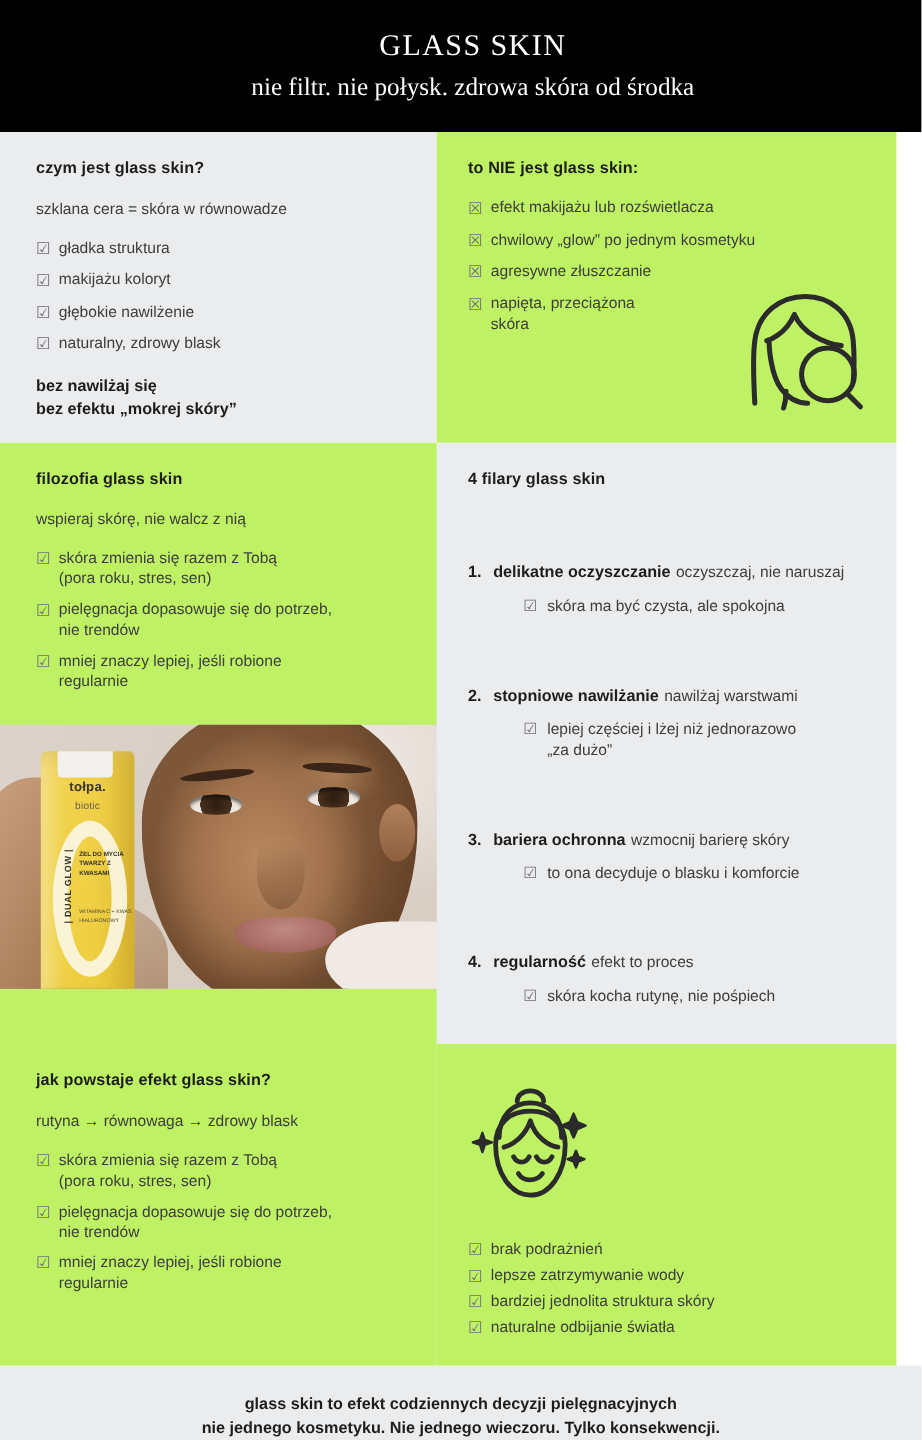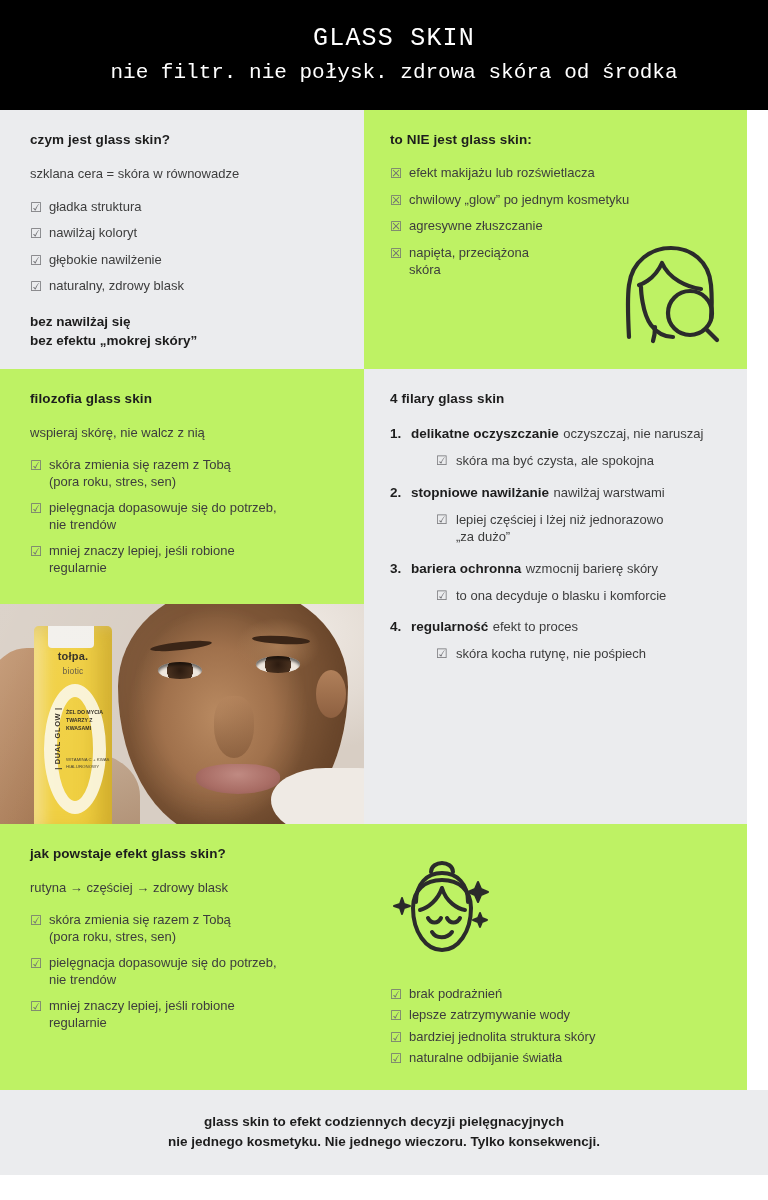--- a/index.html
+++ b/index.html
@@ -12,21 +12,21 @@
   }
   .page { width:768px; height:1200px; position:relative; overflow:hidden; }
 
   
   .header {
     background:#000000;
     color:#ffffff;
     height:110px;
     display:flex; flex-direction:column;
     align-items:center; justify-content:center;
-    font-family:Liberation Mono, monospace;
+    font-family:Liberation Serif, serif;
     padding-left:20px;
   }
   .header .title {
     font-size:25px; letter-spacing:1.2px; font-weight:400;
     line-height:1.15; margin-bottom:6px;
   }
   .header .subtitle { font-size:21px; font-weight:400; line-height:1.2; }
 
   
   .row { display:flex; width:768px; }
@@ -66,21 +66,21 @@
   ul.checks li .txt .sub { display:block; }
 
   
   ol.pillars { list-style:none; }
   ol.pillars > li { margin-bottom:13px; }
   .pillar-head { display:flex; align-items:baseline; }
   .pillar-num {
     flex:0 0 auto; width:21px; font-size:13.5px;
     font-weight:bold; color:#1d1d1d;
   }
-  .pillar-body { flex:1 1 auto; }
+  .pillar-body { flex:1 1 auto;margin-top:44px; }
   .pillar-name { font-size:13.5px; font-weight:bold; color:#1d1d1d; }
   .pillar-sub  { font-size:13px; color:#3d3d3d; margin-top:1px; }
   .pillar-note {
     display:flex; align-items:flex-start;
     font-size:13px; color:#3d3d3d;
     margin:11px 0 0 46px; line-height:1.3;
   }
   .pillar-note .mark { flex:0 0 auto; width:20px; color:#6f6f73; }
 
   
@@ -220,21 +220,21 @@
     <div class="cell left bg-gray pad">
       <h2 class="block-title">czym jest glass skin?</h2>
       <p class="lede">szklana cera = skóra w równowadze</p>
       <ul class="checks">
         <li>
           <span class="mark">☑</span>
           <span class="txt">gładka struktura</span>
         </li>
         <li>
           <span class="mark">☑</span>
-          <span class="txt">nawilżaj koloryt</span>
+          <span class="txt">makijażu koloryt</span>
         </li>
         <li>
           <span class="mark">☑</span>
           <span class="txt">głębokie nawilżenie</span>
         </li>
         <li>
           <span class="mark">☑</span>
           <span class="txt">naturalny, zdrowy blask</span>
         </li>
       </ul>
@@ -400,21 +400,21 @@
     </div>
   </div>
 
   <div class="row">
 
     <div class="cell left bg-white pad">
       <h2 class="block-title">jak powstaje efekt glass skin?</h2>
       <p class="lede">
         <span>rutyna</span>
         <span class="arrow">→</span>
-        <span>częściej</span>
+        <span>równowaga</span>
         <span class="arrow">→</span>
         <span>zdrowy blask</span>
       </p>
       <ul class="checks">
         <li>
           <span class="mark">☑</span>
           <span class="txt">
             <span>skóra zmienia się razem z Tobą</span>
             <span class="sub">(pora roku, stres, sen)</span>
           </span>

